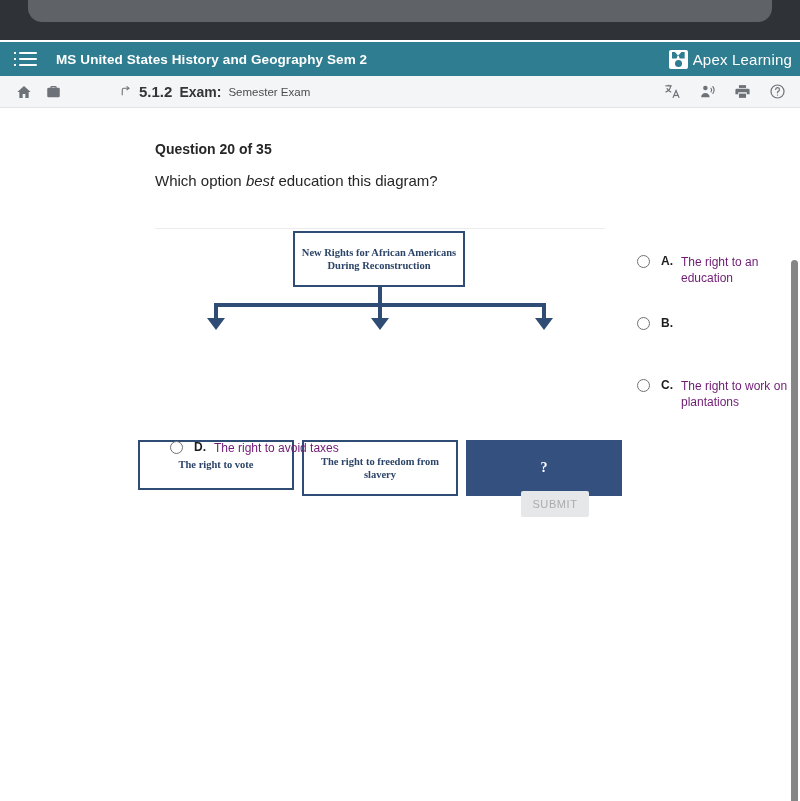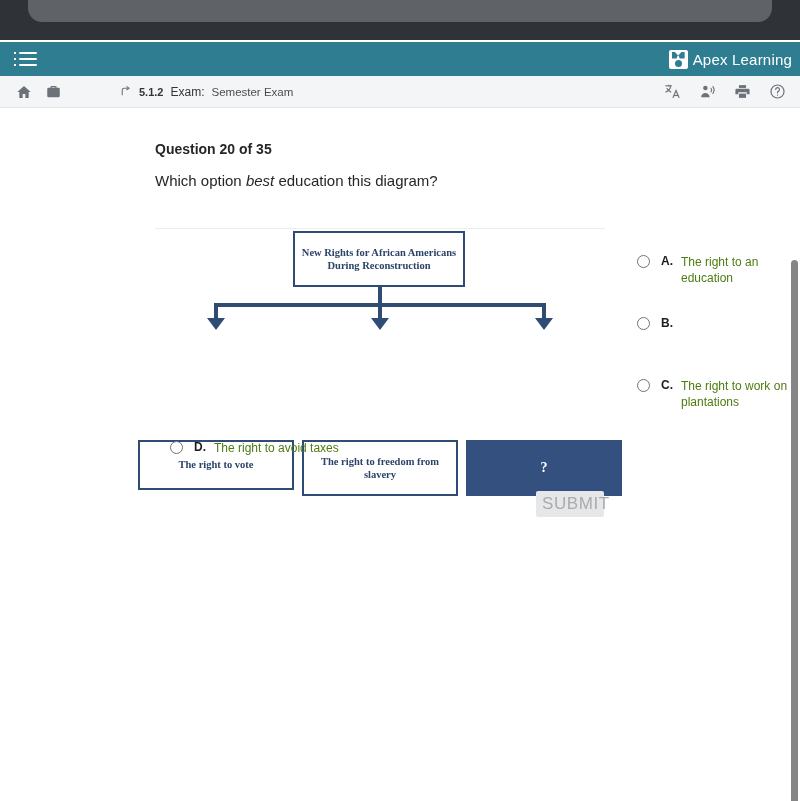--- a/index.html
+++ b/index.html
@@ -122,22 +122,22 @@
   }
   .tb-icon {
     color: #6d7278;
     display: inline-flex;
     align-items: center;
     justify-content: center;
     cursor: pointer;
   }
   .tb-left-icons { display: flex; align-items: center; gap: 14px; margin-left: 16px; }
   .crumb-wrap { display: flex; align-items: center; margin-left: 58px; gap: 7px; }
-  .crumb-num { font-size: 11px; font-weight: bold; color: #333638; }
-  .crumb-kind { font-size: 12px; font-weight: normal; color: #333638; }
+  .crumb-num { font-size: 15px; font-weight: bold; color: #333638; }
+  .crumb-kind { font-size: 14px; font-weight: bold; color: #333638; }
   .crumb-name { font-size: 11.5px; color: #4a4d4f; }
   .tb-right-icons {
     position: absolute; right: 14px;
     display: flex; align-items: center; gap: 18px;
   }
 
   
   .content {
     position: absolute;
     left: 0; top: 108px;
@@ -239,39 +239,39 @@
   }
   .opt-letter {
     font-size: 12px;
     font-weight: bold;
     color: #1d1d1d;
     margin-left: 11px;
     flex: 0 0 auto;
   }
   .opt-text {
     font-size: 12px;
-    color: #4d7c0f;
+    color: #701a75;
     margin-left: 8px;
     line-height: 1.34;
   }
   .opt-a { left: 637px; top: 146px; width: 152px; }
   .opt-b { left: 637px; top: 208px; width: 152px; }
   .opt-c { left: 637px; top: 270px; width: 152px; }
   .opt-d { left: 170px; top: 332px; width: 400px; }
   .opt-d .opt-text { white-space: nowrap; }
 
   
   .submit-btn {
     position: absolute;
-    left: 536px; top: 383px;
+    left: 521px; top: 383px;
     width: 68px; height: 26px;
     background: #e6e7e8;
     color: #a9abad;
     border: none;
-    font-size: 17px;
+    font-size: 11px;
     letter-spacing: 0.6px;
     font-family: "Liberation Sans", sans-serif;
     border-radius: 2px;
     cursor: default;
   }
 
   
   .scrollbar-track {
     position: absolute;
     right: 0; top: 108px;
@@ -296,20 +296,21 @@
     
   </div>
 </div>
 
 <div class="course-header">
   <div class="hamburger">
     <i></i>
       <i></i>
       <i></i>
   </div>
+  <div class="course-title">MS United States History and Geography Sem 2</div>
   <div class="brand">
     <span class="brand-mark"></span>
     <span class="brand-text">Apex Learning</span>
   </div>
 </div>
 
 <div class="toolbar">
   <div class="tb-left-icons">
     <span class="tb-icon">
       <svg width="16" height="16" viewBox="0 0 24 24" fill="#6d7278">

